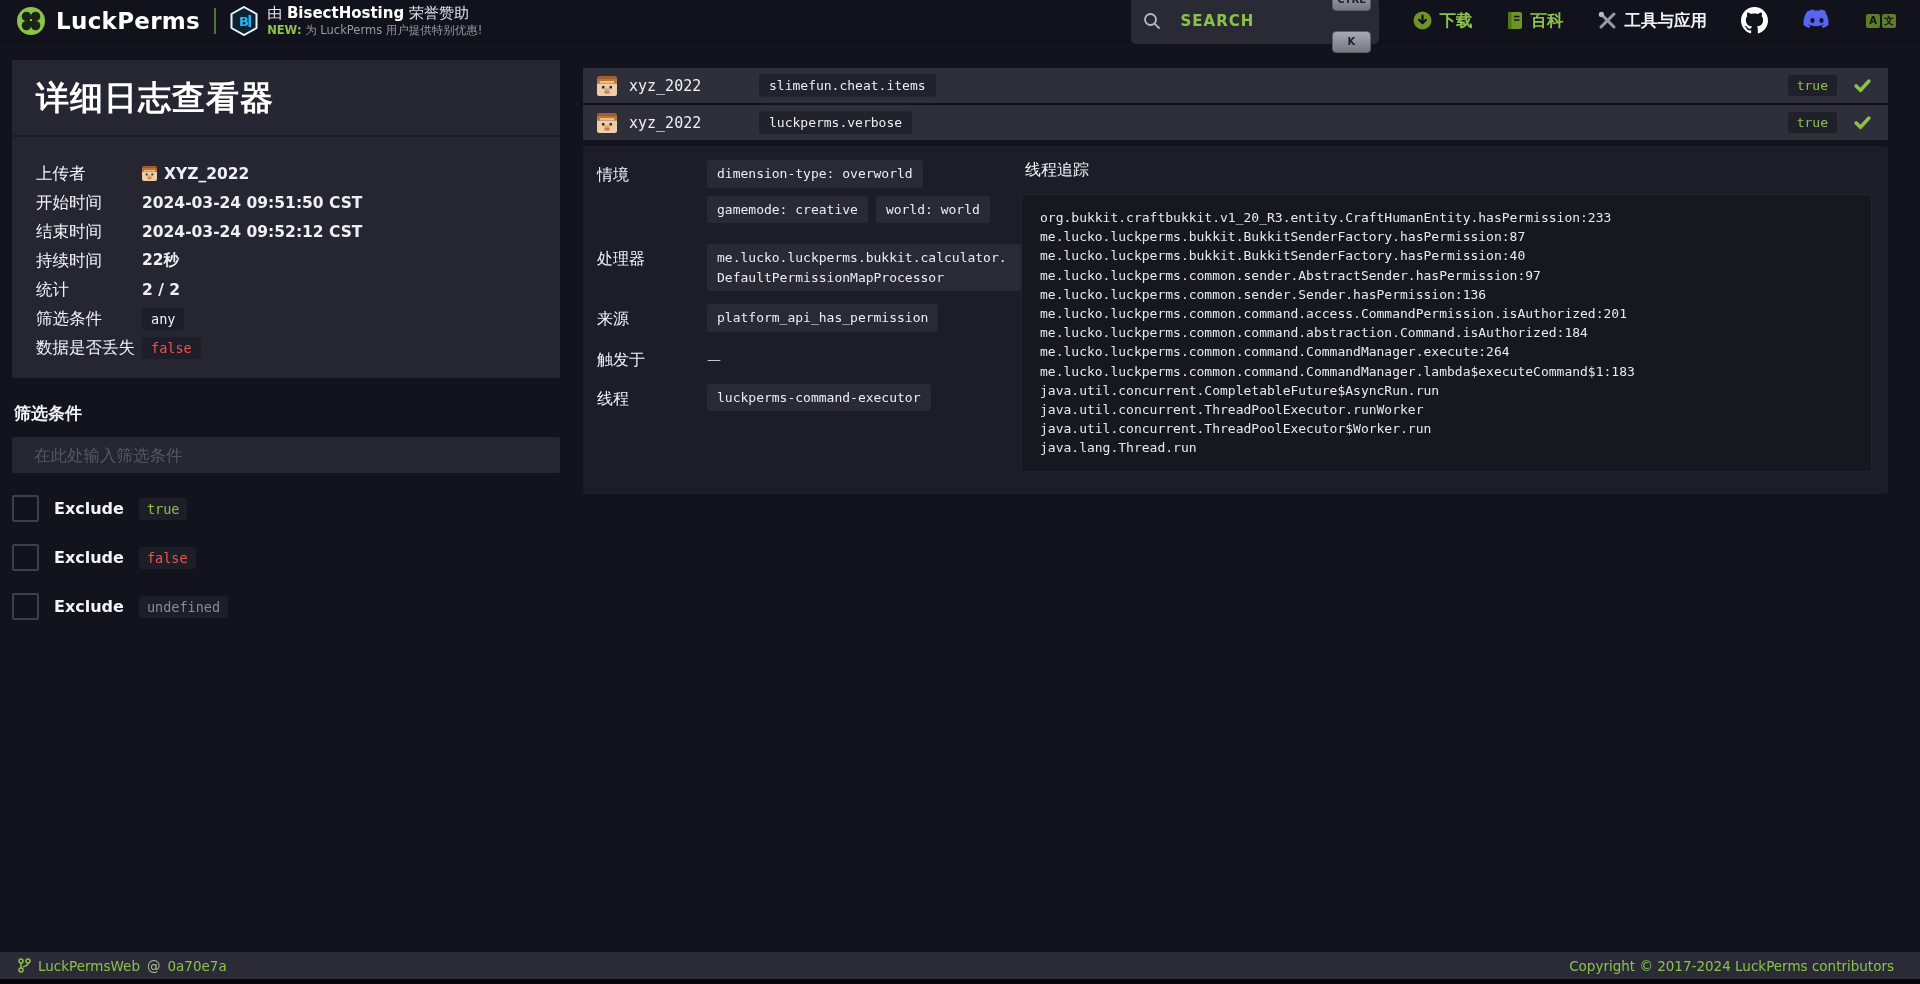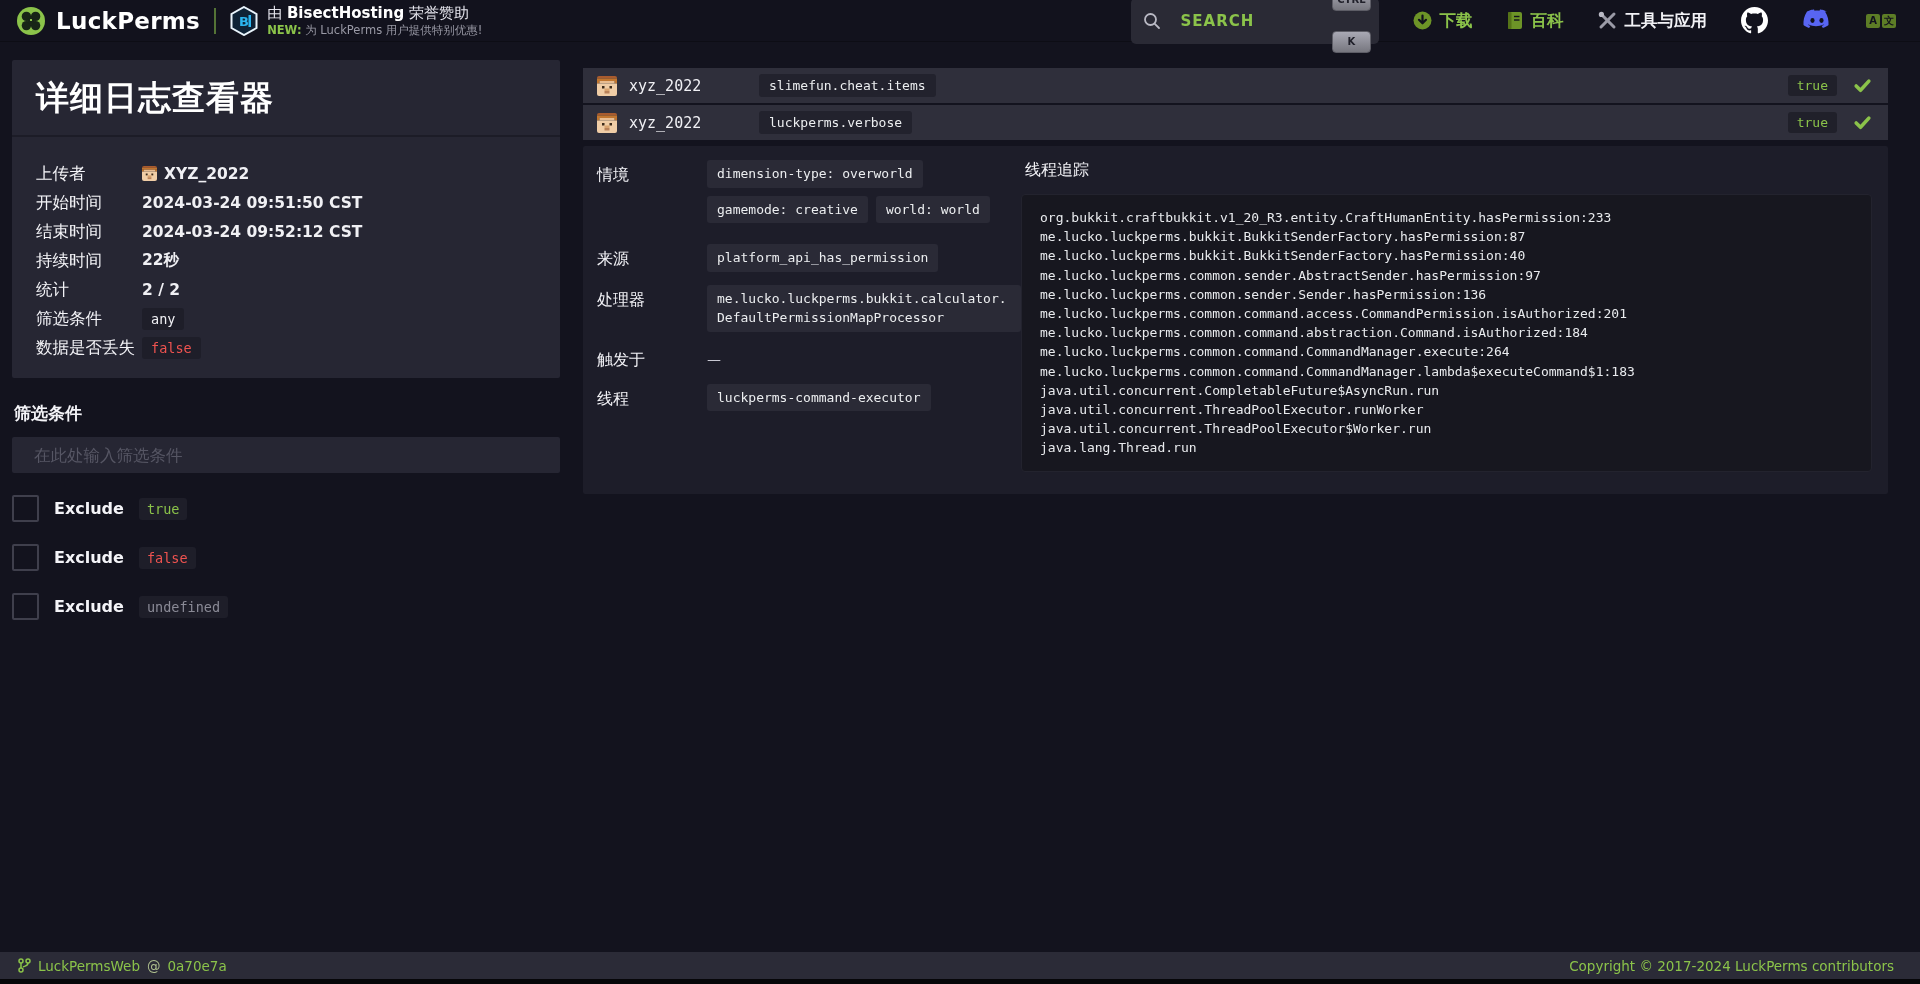--- a/index.html
+++ b/index.html
@@ -380,26 +380,26 @@
             <span class="ctx-line">
                 <span class="d-chip mono">dimension-type: overworld</span>
               </span>
             <span class="ctx-line">
               <span class="d-chip mono">gamemode: creative</span>
               <span class="d-chip mono">world: world</span>
             </span>
           </span>
         </div>
         <div class="d-row">
+          <span class="d-label">处理器</span>
+          <span class="d-val"><span class="d-chip mono">me.lucko.luckperms.bukkit.calculator.DefaultPermissionMapProcessor</span></span>
+        </div>
+        <div class="d-row">
           <span class="d-label">来源</span>
           <span class="d-val"><span class="d-chip mono">platform_api_has_permission</span></span>
-        </div>
-        <div class="d-row">
-          <span class="d-label">处理器</span>
-          <span class="d-val"><span class="d-chip mono">me.lucko.luckperms.bukkit.calculator.DefaultPermissionMapProcessor</span></span>
         </div>
         <div class="d-row">
           <span class="d-label">触发于</span>
           <span class="d-val"><span class="dash">—</span></span>
         </div>
         <div class="d-row">
           <span class="d-label">线程</span>
           <span class="d-val"><span class="d-chip mono">luckperms-command-executor</span></span>
         </div>
       </div>

